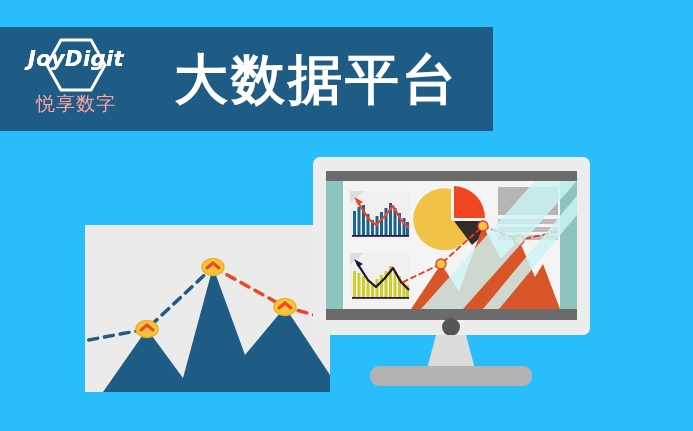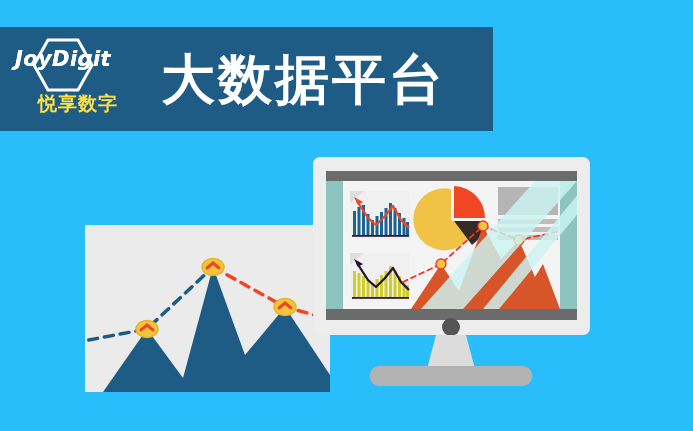--- a/index.html
+++ b/index.html
@@ -23,21 +23,21 @@
   .banner {
     position: absolute;
     left: 0;
     top: 27px;
     width: 493px;
     height: 104px;
     background: #1f5c85;
     display: flex;
     align-items: center;
     box-sizing: border-box;
-    padding-left: 8px;
+    padding-left: 21px;
   }
   .logo-block {
     position: relative;
     width: 110px;
     height: 86px;
     flex: 0 0 auto;
   }
   .logo-hex {
     position: absolute;
     left: 24px;
@@ -58,24 +58,24 @@
     letter-spacing: 0.4px;
     line-height: 1;
     text-shadow: 0 0 0 #fff;
     font-family: "DejaVu Sans", sans-serif;
   }
   .logo-cn {
     position: absolute;
     left: 0;
     top: 58px;
     width: 110px;
-    text-align: right;
-    color: #fde047;
+    text-align: center;
+    color: #fca5a5;
     font-size: 19px;
-    font-weight: bold;
+    font-weight: normal;
     letter-spacing: 1px;
     line-height: 1;
   }
   .banner-title {
     color: #ffffff;
     font-size: 54px;
     font-weight: bold;
     letter-spacing: 3px;
     line-height: 1;
     margin-left: 43px;

